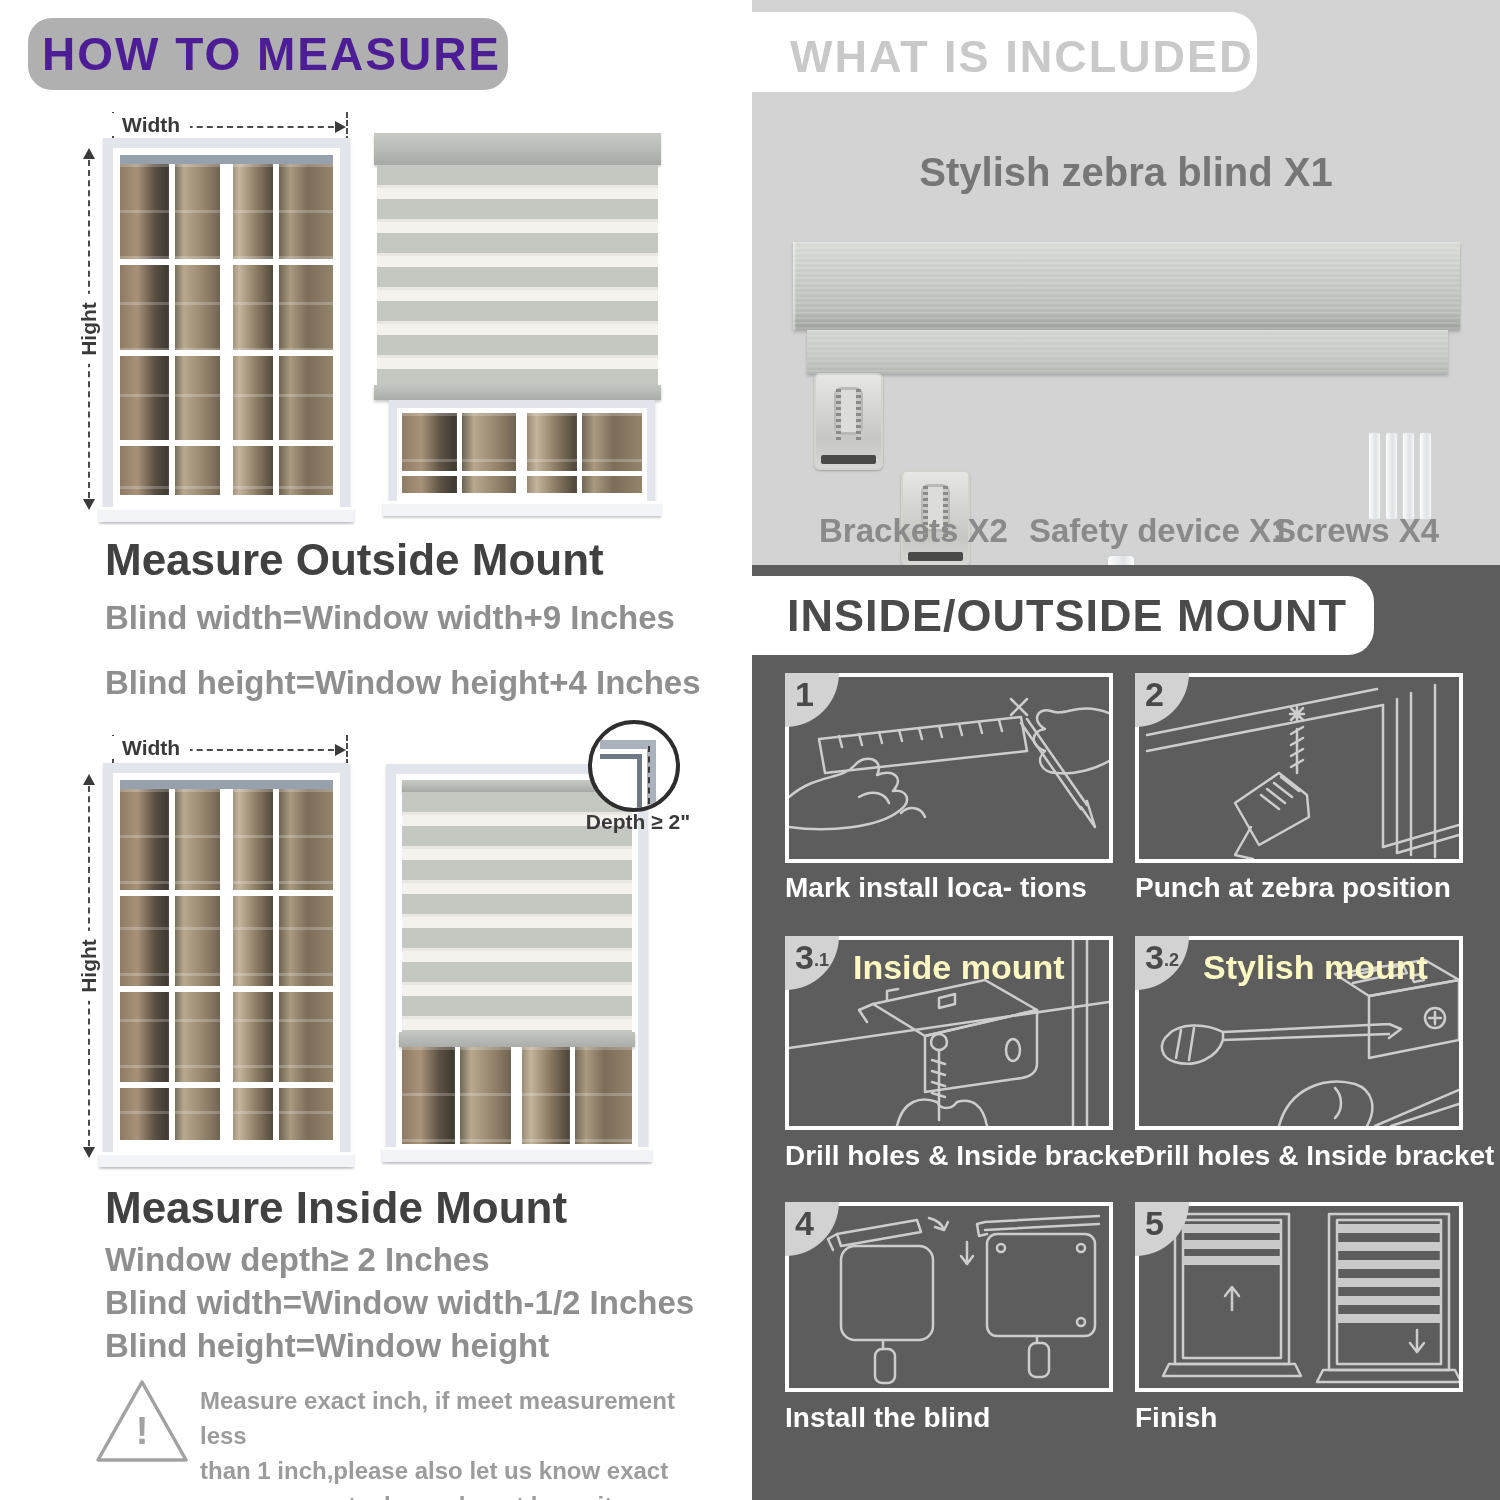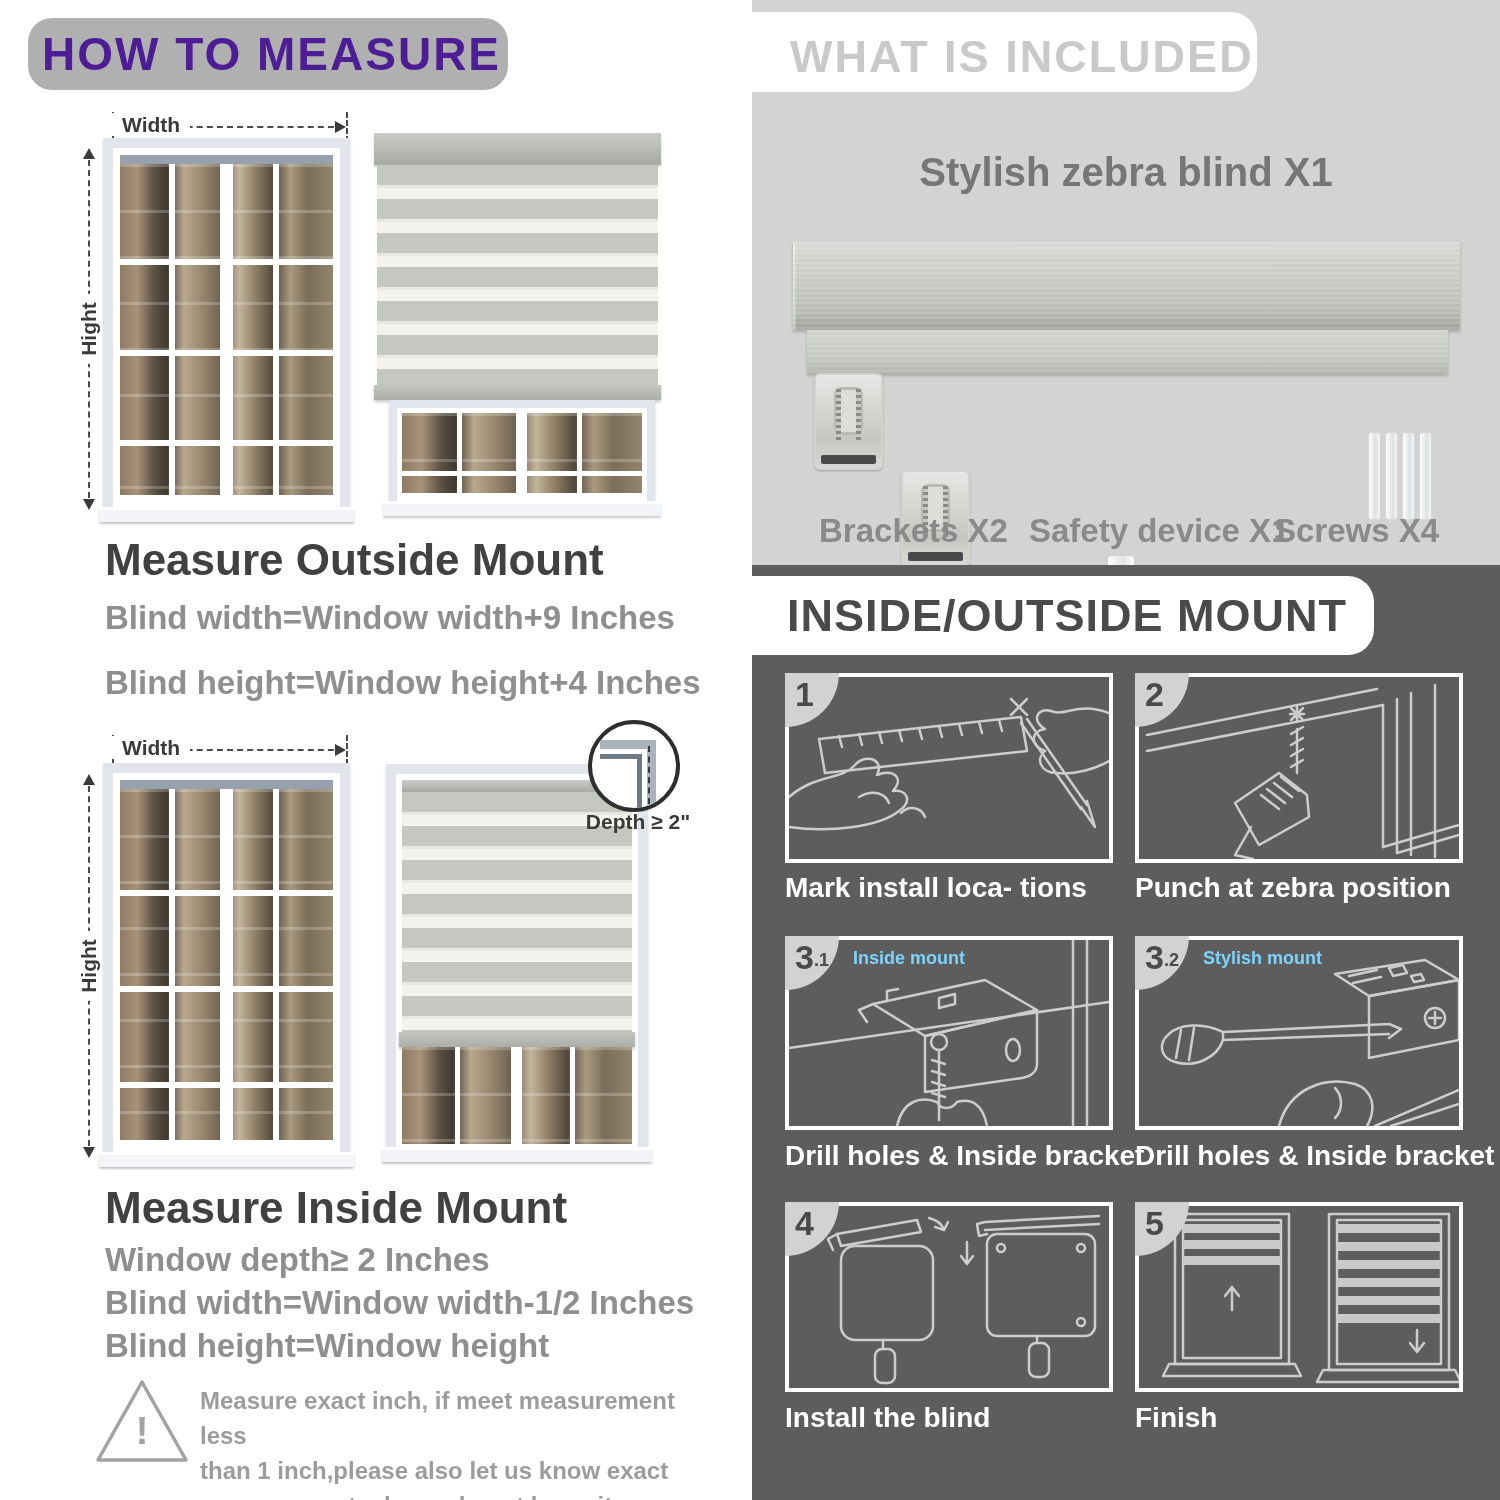--- a/index.html
+++ b/index.html
@@ -89,21 +89,21 @@
   .anchor{width:11px;background:linear-gradient(90deg,#fdfdfd,#dfe2e3 60%,#f5f6f6);border:1px solid #d4d7d8;border-radius:3px;}
   .item-lbl{color:#8a8a8a;font-weight:bold;font-size:33px;}
 
   
   .panel-mount{left:752px;top:565px;width:748px;height:935px;background:#5d5d5d;}
   .step-panel{position:absolute;width:328px;border:4px solid #ffffff;box-sizing:border-box;background:#5d5d5d;}
   .step-num{position:absolute;left:-4px;top:-4px;width:54px;height:54px;background:#d2d2d2;border-radius:0 0 60px 0;
      display:flex;align-items:flex-start;justify-content:flex-start;padding:2px 0 0 10px;box-sizing:border-box;}
   .step-num b{color:#4a4a4a;font-size:34px;font-weight:bold;}
   .step-num i{font-style:normal;color:#4a4a4a;font-size:18px;font-weight:bold;margin-top:12px;}
-  .step-title{position:absolute;left:64px;top:8px;color:#7dd3fc;font-weight:bold;font-size:18px;}
+  .step-title{position:absolute;left:64px;top:8px;color:#fef9c3;font-weight:bold;font-size:34px;}
   .caption{position:absolute;color:#ffffff;font-weight:bold;font-size:28px;}
   .lineart{position:absolute;inset:0;}
 </style>
 </head>
 <body>
 
 <div class="canvas">
 
   <div class="abs banner-left">
     <span>HOW TO MEASURE</span>

